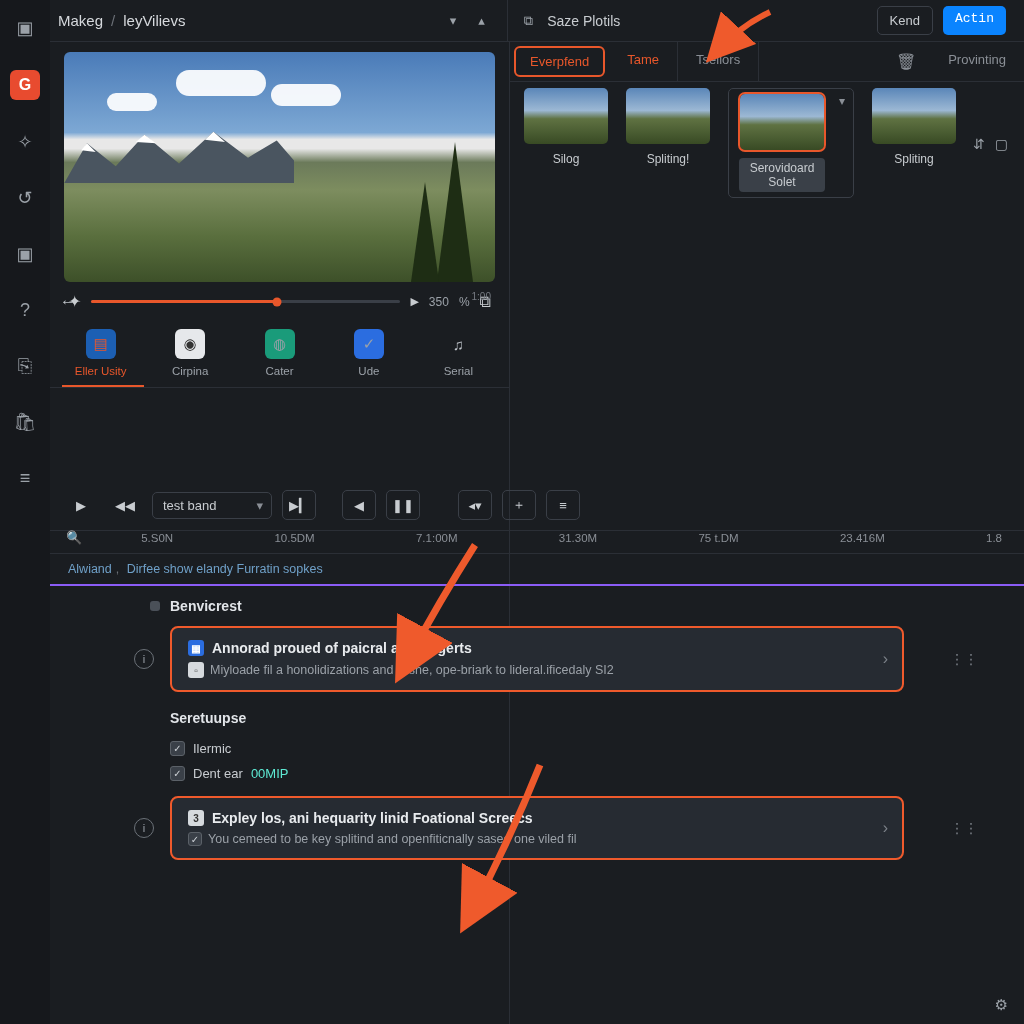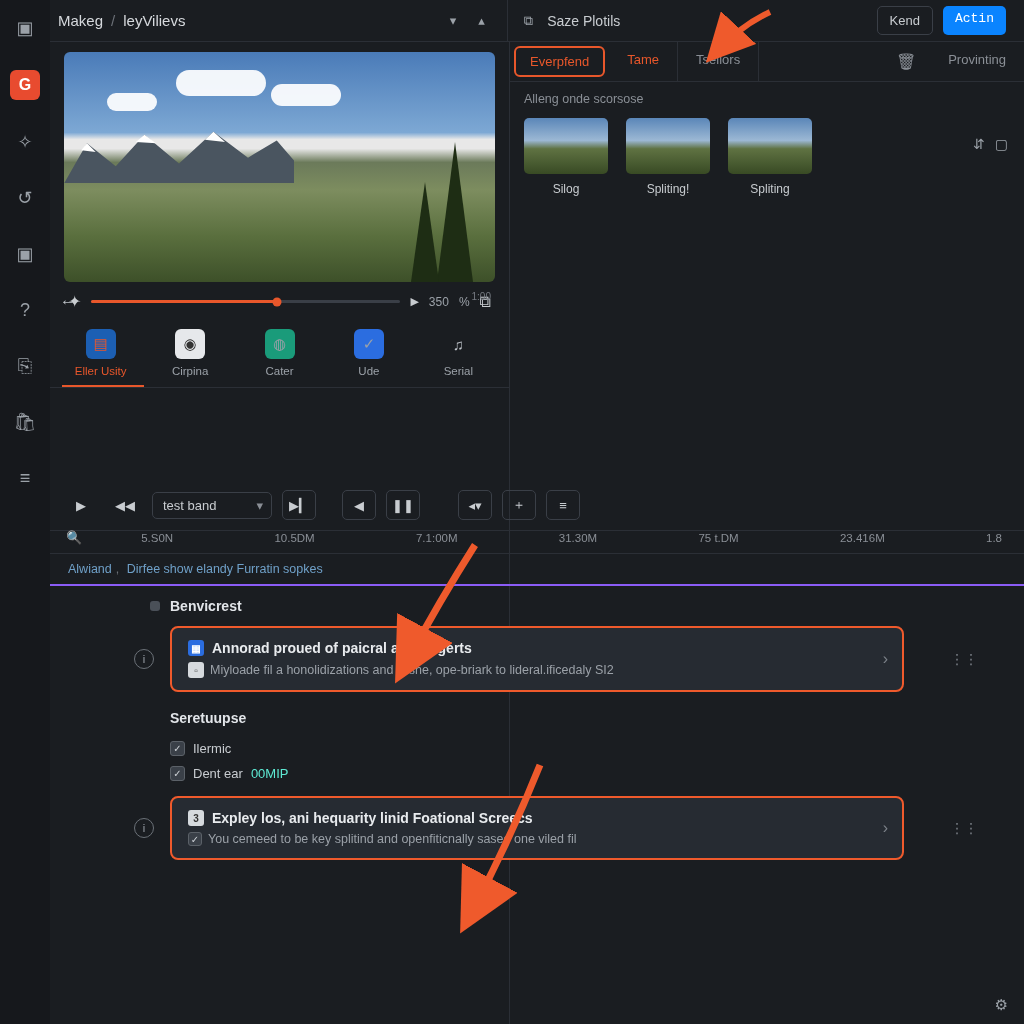--- a/index.html
+++ b/index.html
@@ -244,33 +244,36 @@
 
   <div class="col-right" style="position:relative;">
     <div class="rtabs">
       <div class="rtab active-orange">Everpfend</div>
       <div class="rtab hot">Tame</div>
       <div class="rtab">Tsellors</div>
       <div class="rtab-spacer"></div>
       <div class="rtab-icon">🗑</div>
       <div class="rtab" style="border-right:none;">Provinting</div>
     </div>
-    <div class="sub-label">Alleng onde scorsose</div>
     <div class="side-icons">
       <span>⇵</span>
       <span>▢</span>
     </div>
     <div class="thumbs">
       <div class="thumb">
         <div class="thumb-img"></div>
           <span class="thumb-label">Silog</span>
       </div>
       <div class="thumb">
         <div class="thumb-img"></div>
           <span class="thumb-label">Spliting!</span>
+      </div>
+      <div class="thumb sel">
+        <div class="thumb-img"></div>
+          <span class="thumb-label" style="text-align:center;max-width:86px;">Serovidoard Solet</span>
       </div>
       <div class="thumb">
         <div class="thumb-img"></div>
           <span class="thumb-label">Spliting</span>
       </div>
     </div>
     <div class="side-icons2">⚙</div>
   </div>
 </div>
 

